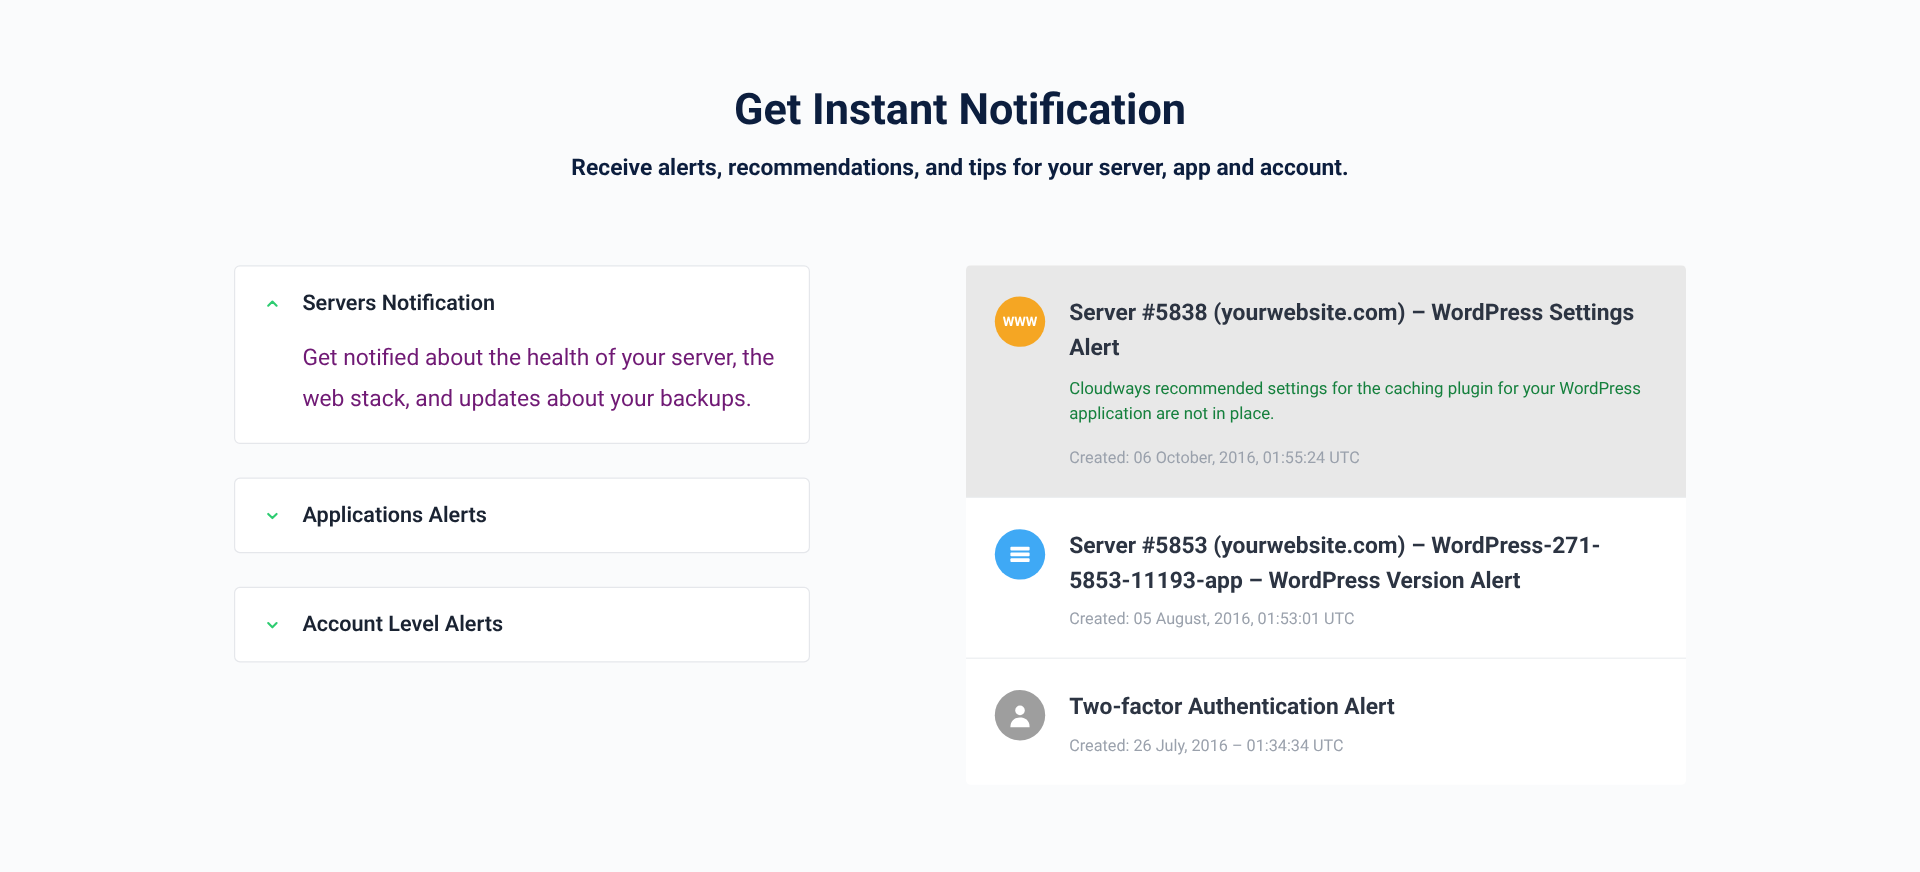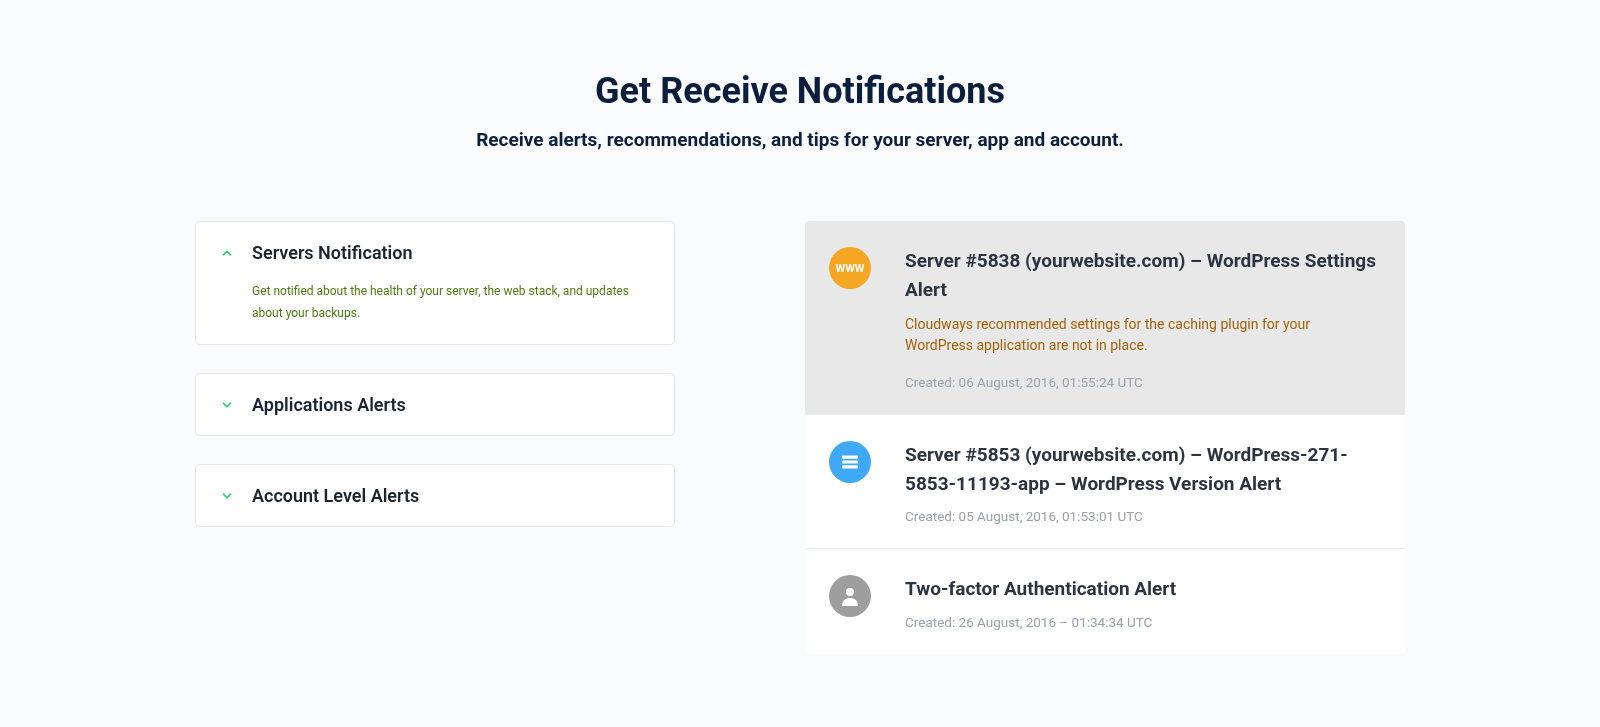--- a/index.html
+++ b/index.html
@@ -70,27 +70,27 @@
       height: 14px;
     }
     .acc-title {
       font-size: 18px;
       font-weight: 600;
       color: #1a2332;
     }
     .acc-body {
       margin-top: 18px;
       padding-left: 32px;
-      font-size: 12px;
-      color: #4d7c0f;
+      font-size: 19px;
+      color: #701a75;
       line-height: 1.8;
     }
     .notif-item {
       display: flex;
-      gap: 34px;
+      gap: 20px;
       padding: 26px 24px 24px 24px;
       border-bottom: 1px solid #eceef0;
     }
     .notif-item.highlight {
       background: #e8e8e8;
     }
     .notif-item:last-child {
       border-bottom: none;
     }
     .notif-icon {
@@ -119,42 +119,42 @@
     }
     .notif-title {
       font-size: 19px;
       font-weight: 700;
       color: #2c3442;
       margin-bottom: 10px;
       line-height: 1.5;
     }
     .notif-desc {
       font-size: 14px;
-      color: #a16207;
+      color: #15803d;
       line-height: 1.5;
       margin-bottom: 18px;
     }
     .notif-date {
       font-size: 13.5px;
       color: #9aa1ac;
     }
     .server-bars {
       width: 20px;
       height: 16px;
     }
     .person-icon {
       width: 24px;
       height: 24px;
     }
   </style>
 </head>
 <body>
 
 <div class="header">
-  <h1 class="title">Get Receive Notifications</h1>
+  <h1 class="title">Get Instant Notification</h1>
   <p class="subtitle">Receive alerts, recommendations, and tips for your server, app and account.</p>
 </div>
 
 <div class="content">
   <div class="left-col">
 
     <div class="acc-item">
       <div class="acc-header">
         <span class="acc-icon">
           <svg viewBox="0 0 24 24" fill="none" stroke="#2ecc71" stroke-width="3" stroke-linecap="round" stroke-linejoin="round">
@@ -190,21 +190,21 @@
 
   </div>
 
   <div class="right-col">
 
     <div class="notif-item highlight">
       <div class="notif-icon icon-orange">WWW</div>
       <div class="notif-content">
         <div class="notif-title">Server #5838 (yourwebsite.com) – WordPress Settings Alert</div>
         <div class="notif-desc">Cloudways recommended settings for the caching plugin for your WordPress application are not in place.</div>
-        <div class="notif-date">Created: 06 August, 2016, 01:55:24 UTC</div>
+        <div class="notif-date">Created: 06 October, 2016, 01:55:24 UTC</div>
       </div>
     </div>
 
     <div class="notif-item">
       <div class="notif-icon icon-blue">
         <svg class="server-bars" viewBox="0 0 24 20" fill="#fff">
           <rect x="2" y="2" width="20" height="4" rx="1"></rect>
           <rect x="2" y="8" width="20" height="4" rx="1"></rect>
           <rect x="2" y="14" width="20" height="4" rx="1"></rect>
         </svg>
@@ -217,18 +217,18 @@
 
     <div class="notif-item">
       <div class="notif-icon icon-gray">
         <svg class="person-icon" viewBox="0 0 24 24" fill="#fff">
           <circle cx="12" cy="8" r="4"></circle>
           <path d="M4 22 C4 16, 8 14, 12 14 C16 14, 20 16, 20 22 Z"></path>
         </svg>
       </div>
       <div class="notif-content">
         <div class="notif-title">Two-factor Authentication Alert</div>
-        <div class="notif-date">Created: 26 August, 2016 – 01:34:34 UTC</div>
+        <div class="notif-date">Created: 26 July, 2016 – 01:34:34 UTC</div>
       </div>
     </div>
 
   </div>
 </div>
 
 </body></html>

